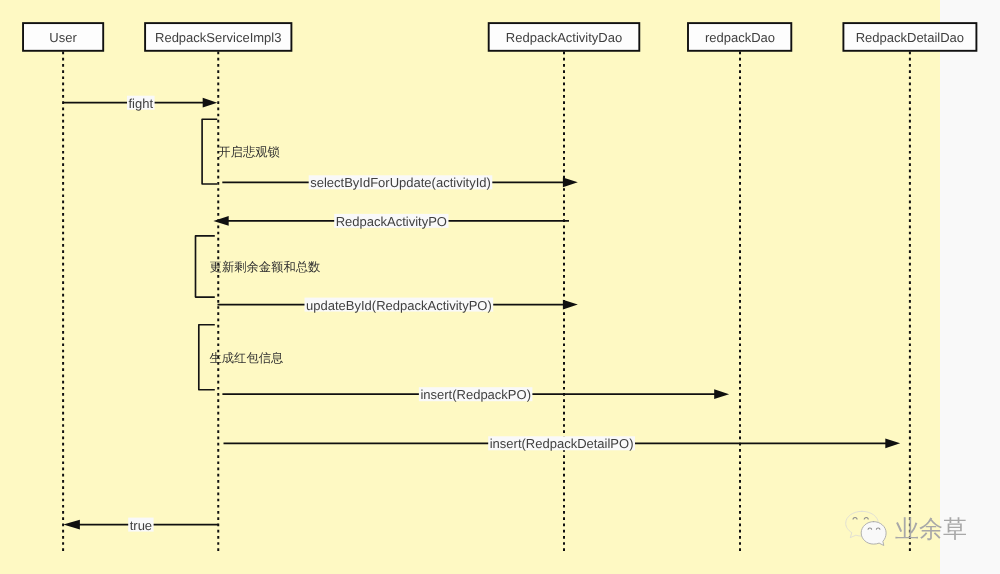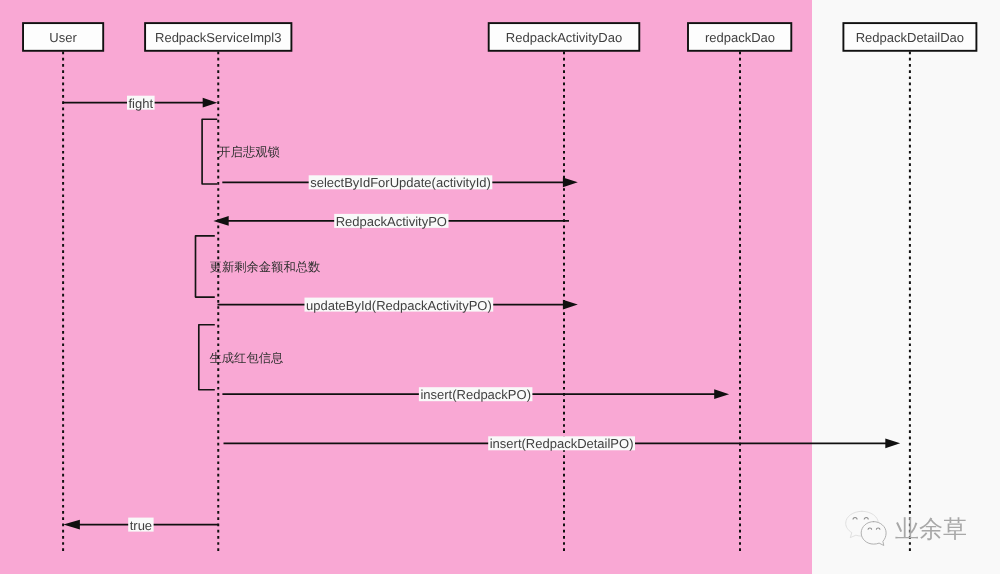--- a/index.html
+++ b/index.html
@@ -1,19 +1,19 @@
 <!DOCTYPE html>
 <html><head>
 <meta charset="utf-8">
 <title>Sequence Diagram</title>
 <style>
   html,body{margin:0;padding:0;}
   body{width:1000px;height:574px;background:#f9f9f9;overflow:hidden;
        font-family:"Liberation Sans","DejaVu Sans",sans-serif;}
-  #stage{position:relative;width:812px;height:574px;background:#f9a8d4;}
+  #stage{position:relative;width:940px;height:574px;background:#fef9c3;}
   svg.canvas{position:absolute;left:0;top:0;width:1000px;height:574px;display:block;
              filter:opacity(1);}
   text{text-rendering:geometricPrecision;}
 
   .pbox{fill:#fdfdfd;stroke:#111111;stroke-width:1.9;}
   .plabel{font-family:"Liberation Sans","DejaVu Sans",sans-serif;font-size:13px;
           fill:#3f3f3f;text-anchor:middle;dominant-baseline:middle;}
   .lifeline{stroke:#101010;stroke-width:2;stroke-dasharray:2.7 3.51;
             stroke-linecap:butt;fill:none;}
   .msgline{stroke:#101010;stroke-width:1.7;fill:none;}

